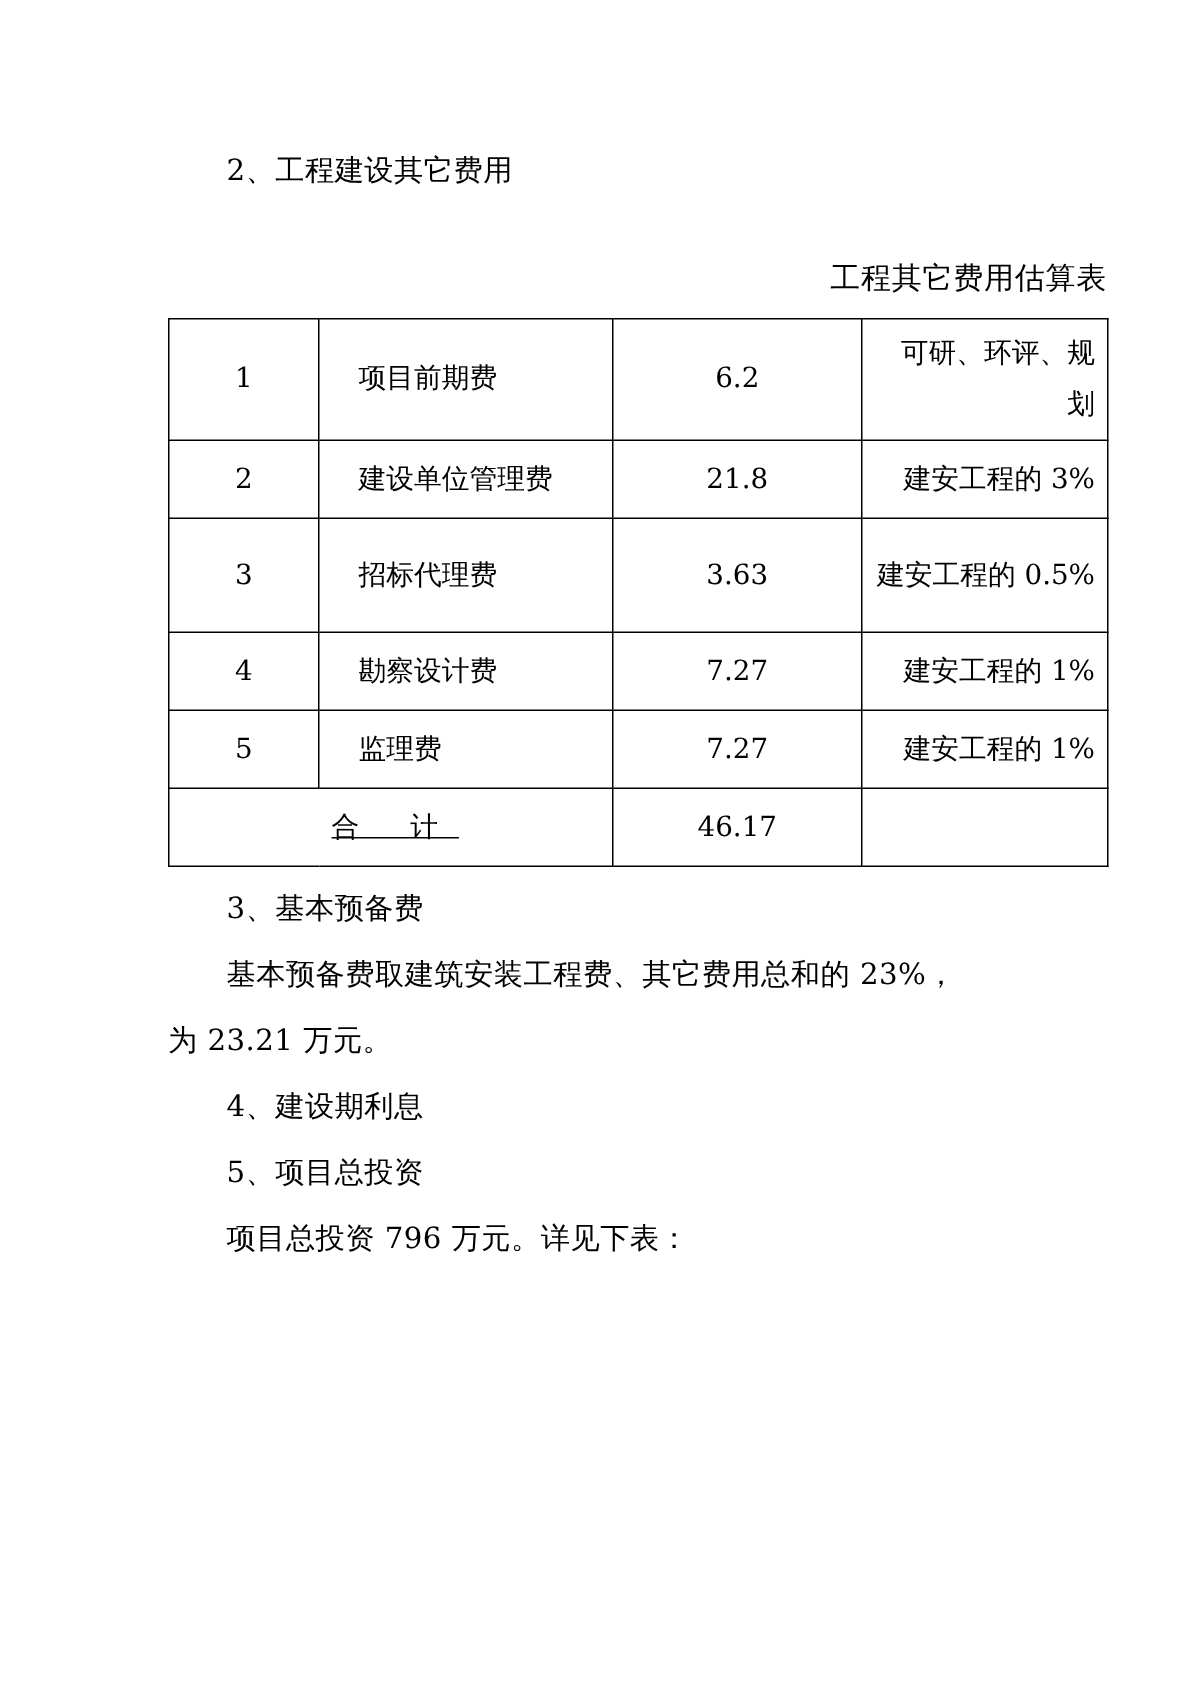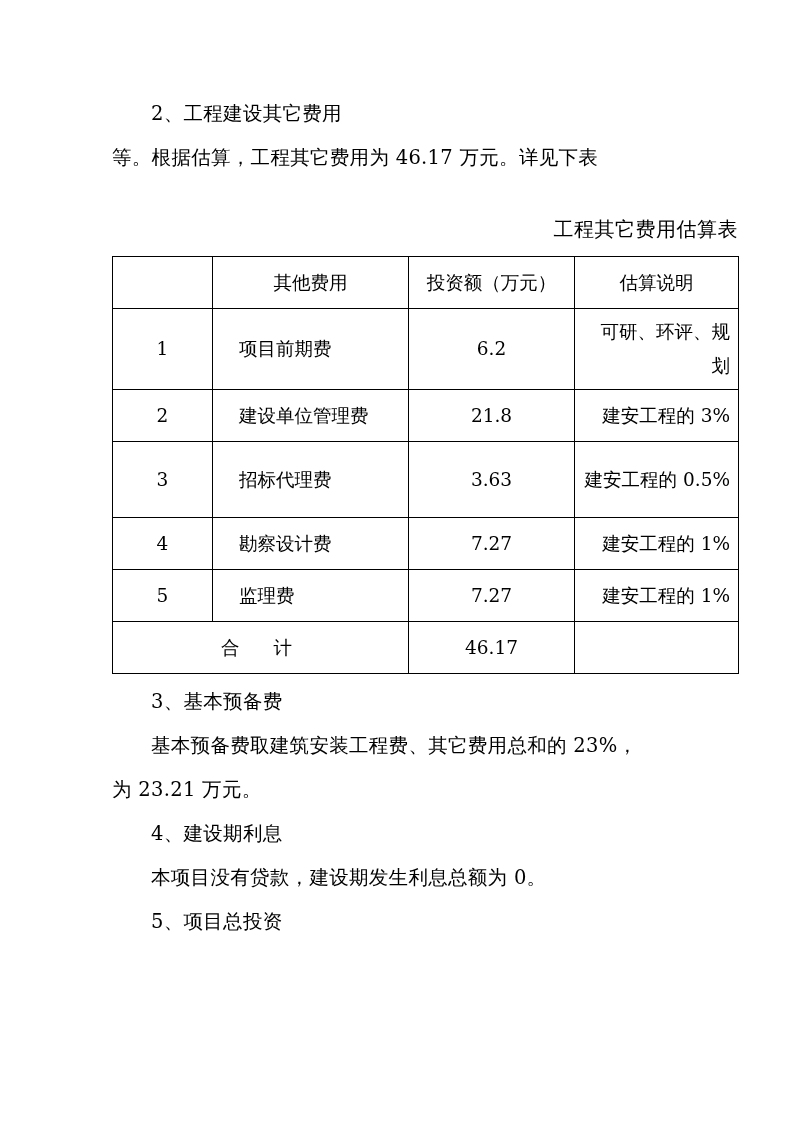--- a/index.html
+++ b/index.html
@@ -65,46 +65,40 @@
   .hdr td { text-align: center; }
   .hdr .col-name { text-align: center; padding-left: 8px !important; }
 
   .row-tall td { height: 76px; }
   .row-norm td { height: 52px; }
 
   .total-label {
     text-align: center;
     letter-spacing: 14px;
     padding-left: 14px !important;
+    text-decoration: underline;
   }
 
   .note-wrap { line-height: 32px; }
 
   .trailing { height: 6px; }
 </style>
 </head>
 <body>
 
 <div class="page">
 
   <p class="para indent">2、工程建设其它费用</p>
-  <p class="para">等。根据估算，工程其它费用为 46.17 万元。详见下表</p>
 
   <div class="spacer-md"></div>
 
   <p class="table-title">工程其它费用估算表</p>
 
   <table class="cost">
     <tbody>
-      <tr class="hdr row-norm">
-        <td class="col-idx"></td>
-        <td class="col-name">其他费用</td>
-        <td class="col-amt">投资额（万元）</td>
-        <td class="col-note">估算说明</td>
-      </tr>
 
       <tr class="row-tall">
         <td class="col-idx">1</td>
         <td class="col-name">项目前期费</td>
         <td class="col-amt">6.2</td>
         <td class="col-note note-wrap">可研、环评、规划</td>
       </tr>
 
       <tr class="row-norm">
         <td class="col-idx">2</td>
@@ -142,17 +136,17 @@
     </tbody>
   </table>
 
   <div class="trailing"></div>
 
   <p class="para indent">3、基本预备费</p>
   <p class="para indent">基本预备费取建筑安装工程费、其它费用总和的 23%，</p>
   <p class="para">为 23.21 万元。</p>
 
   <p class="para indent">4、建设期利息</p>
-  <p class="para indent">本项目没有贷款，建设期发生利息总额为 0。</p>
 
   <p class="para indent">5、项目总投资</p>
+  <p class="para indent">项目总投资 796 万元。详见下表：</p>
 
 </div>
 
 </body></html>

